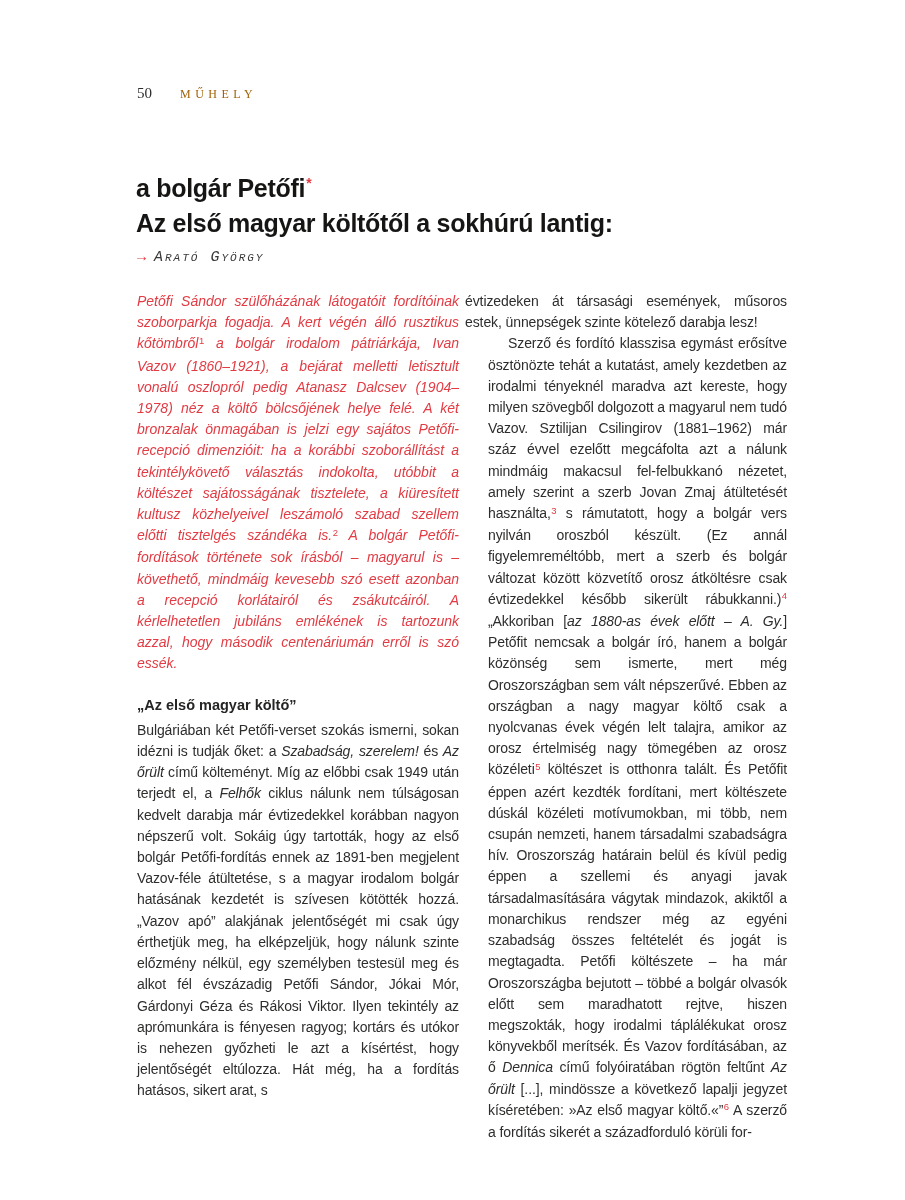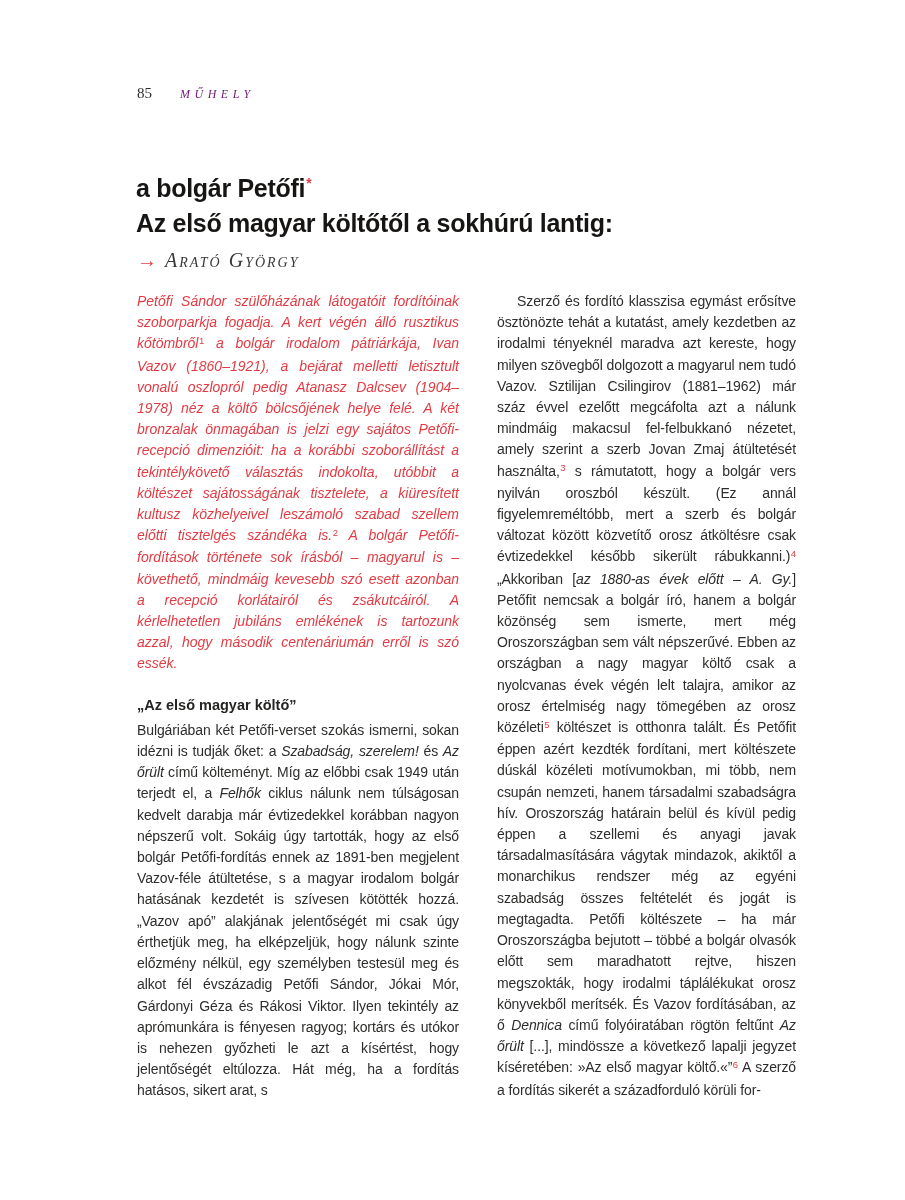--- a/index.html
+++ b/index.html
@@ -3,73 +3,74 @@
 <meta charset="utf-8">
 <style>
   html, body { margin:0; padding:0; background:#e9e9e9; }
   .page {
     position:relative; width:905px; height:1200px; margin:0 auto;
     background:#ffffff; overflow:hidden;
     font-family:"Liberation Sans", sans-serif; color:#2e2d2c;
   }
   .page-header { position:absolute; left:137px; top:84px; font-family:"Liberation Serif", serif; }
   .page-num { font-size:15px; color:#2e2d2c; }
-  .section-label { font-style:italic; font-size:12px; letter-spacing:4.5px; margin-left:24px; color:#701a75; }
+  .section-label { font-size:12px; letter-spacing:4.5px; margin-left:24px; color:#a16207; }
 
   .title {
     position:absolute; left:136px; top:166px; margin:0;
     font-size:25px; line-height:35px; font-weight:bold; letter-spacing:-0.3px; color:#161514;
   }
   .title-line { display:block; }
   .note-mark { color:#e23b43; font-size:14px; vertical-align:super; margin-left:1px; font-weight:bold; }
 
   .author {
     position:absolute; left:137px; top:249px;
-    font-family:Liberation Serif, serif; font-style:italic; font-variant:small-caps;
-    font-size:20px; letter-spacing:2px; color:#3a3938;
+    font-family:Liberation Mono, monospace; font-style:italic; font-variant:small-caps;
+    font-size:15px; letter-spacing:2px; color:#3a3938;
   }
   .author-arrow { color:#e23b43; font-style:normal; letter-spacing:0; margin-right:8px; }
 
-  .columns { position:absolute; left:137px; top:291px; width:659px; display:flex; gap:15px; }
+  .columns { position:absolute; left:137px; top:291px; width:659px; display:flex; gap:6px; }
   .col { width:322px; flex:none; }
   .lead, .body-p, .subhead { margin:0; font-size:14px; line-height:21.2px; }
   .lead { color:#e23b43; font-style:italic; text-align:justify; margin-bottom:20px; }
   .subhead { font-size:14.5px; font-weight:bold; margin:0 0 4px 0; color:#262524; }
   .body-p { text-align:justify; color:#2e2d2c; letter-spacing:-0.1px; }
   .indent { text-indent:20px;margin-left:23px; }
   .r-i { font-style:italic; }
   .r-sup { color:#e23b43; font-size:9.5px; position:relative; top:-4.5px; margin-left:0.5px; font-style:normal; }
 
   .footnote { position:absolute; left:148px; top:1046px; font-family:"Liberation Serif", serif; font-size:13px; color:#2e2d2c; }
   .fn-mark { color:#e23b43; margin-right:6px; position:relative; top:-2px; }
 </style>
 </head>
 <body>
 
 <div class="page">
 
   <div class="page-header">
-    <span class="page-num">85</span>
+    <span class="page-num">50</span>
     <span class="section-label">MŰHELY</span>
   </div>
 
   <h1 class="title">
     <span class="title-line"><span>a bolgár Petőfi</span><span class="note-mark">*</span></span>
     <span class="title-line">Az első magyar költőtől a sokhúrú lantig:</span>
   </h1>
 
   <div class="author">
     <span class="author-arrow">→</span><span class="author-name">Arató György</span>
   </div>
 
   <div class="columns">
     <div class="col">
       <p class="lead"><span>Petőfi Sándor szülőházának látogatóit fordítóinak szoborparkja fogadja. A kert végén álló rusztikus kőtömbről</span><span class="r-sup">1</span><span> a bolgár irodalom pátriárkája, Ivan Vazov (1860–1921), a bejárat melletti letisztult vonalú oszlopról pedig Atanasz Dalcsev (1904–1978) néz a költő bölcsőjének helye felé. A két bronzalak önmagában is jelzi egy sajátos Petőfi-recepció dimenzióit: ha a korábbi szoborállítást a tekintélykövető választás indokolta, utóbbit a költészet sajátosságának tisztelete, a kiüresített kultusz közhelyeivel leszámoló szabad szellem előtti tisztelgés szándéka is.</span><span class="r-sup">2</span><span> A bolgár Petőfi-fordítások története sok írásból – magyarul is – követhető, mindmáig kevesebb szó esett azonban a recepció korlátairól és zsákutcáiról. A kérlelhetetlen jubiláns emlékének is tartozunk azzal, hogy második centenáriumán erről is szó essék.</span></p>
       <h2 class="subhead">„Az első magyar költő”</h2>
       <p class="body-p"><span>Bulgáriában két Petőfi-verset szokás ismerni, sokan idézni is tudják őket: a </span><span class="r-i">Szabadság, szerelem!</span><span> és </span><span class="r-i">Az őrült</span><span> című költeményt. Míg az előbbi csak 1949 után terjedt el, a </span><span class="r-i">Felhők</span><span> ciklus nálunk nem túlságosan kedvelt darabja már évtizedekkel korábban nagyon népszerű volt. Sokáig úgy tartották, hogy az első bolgár Petőfi-fordítás ennek az 1891-ben megjelent Vazov-féle átültetése, s a magyar irodalom bolgár hatásának kezdetét is szívesen kötötték hozzá. „Vazov apó” alakjának jelentőségét mi csak úgy érthetjük meg, ha elképzeljük, hogy nálunk szinte előzmény nélkül, egy személyben testesül meg és alkot fél évszázadig Petőfi Sándor, Jókai Mór, Gárdonyi Géza és Rákosi Viktor. Ilyen tekintély az aprómunkára is fényesen ragyog; kortárs és utókor is nehezen győzheti le azt a kísértést, hogy jelentőségét eltúlozza. Hát még, ha a fordítás hatásos, sikert arat, s</span></p>
     </div>
     <div class="col">
+      <p class="body-p">évtizedeken át társasági események, műsoros estek, ünnepségek szinte kötelező darabja lesz!</p>
       <p class="body-p indent"><span>Szerző és fordító klasszisa egymást erősítve ösztönözte tehát a kutatást, amely kezdetben az irodalmi tényeknél maradva azt kereste, hogy milyen szövegből dolgozott a magyarul nem tudó Vazov. Sztilijan Csilingirov (1881–1962) már száz évvel ezelőtt megcáfolta azt a nálunk mindmáig makacsul fel-felbukkanó nézetet, amely szerint a szerb Jovan Zmaj átültetését használta,</span><span class="r-sup">3</span><span> s rámutatott, hogy a bolgár vers nyilván oroszból készült. (Ez annál figyelemreméltóbb, mert a szerb és bolgár változat között közvetítő orosz átköltésre csak évtizedekkel később sikerült rábukkanni.)</span><span class="r-sup">4</span><span> „Akkoriban [</span><span class="r-i">az 1880-as évek előtt – A. Gy.</span><span>] Petőfit nemcsak a bolgár író, hanem a bolgár közönség sem ismerte, mert még Oroszországban sem vált népszerűvé. Ebben az országban a nagy magyar költő csak a nyolcvanas évek végén lelt talajra, amikor az orosz értelmiség nagy tömegében az orosz közéleti</span><span class="r-sup">5</span><span> költészet is otthonra talált. És Petőfit éppen azért kezdték fordítani, mert költészete dúskál közéleti motívumokban, mi több, nem csupán nemzeti, hanem társadalmi szabadságra hív. Oroszország határain belül és kívül pedig éppen a szellemi és anyagi javak társadalmasítására vágytak mindazok, akiktől a monarchikus rendszer még az egyéni szabadság összes feltételét és jogát is megtagadta. Petőfi költészete – ha már Oroszországba bejutott – többé a bolgár olvasók előtt sem maradhatott rejtve, hiszen megszokták, hogy irodalmi táplálékukat orosz könyvekből merítsék. És Vazov fordításában, az ő </span><span class="r-i">Dennica</span><span> című folyóiratában rögtön feltűnt </span><span class="r-i">Az őrült</span><span> [...], mindössze a következő lapalji jegyzet kíséretében: »Az első magyar költő.«”</span><span class="r-sup">6</span><span> A szerző a fordítás sikerét a századforduló körüli for-</span></p>
     </div>
   </div>
 
 
 </div>
 
 </body></html>

